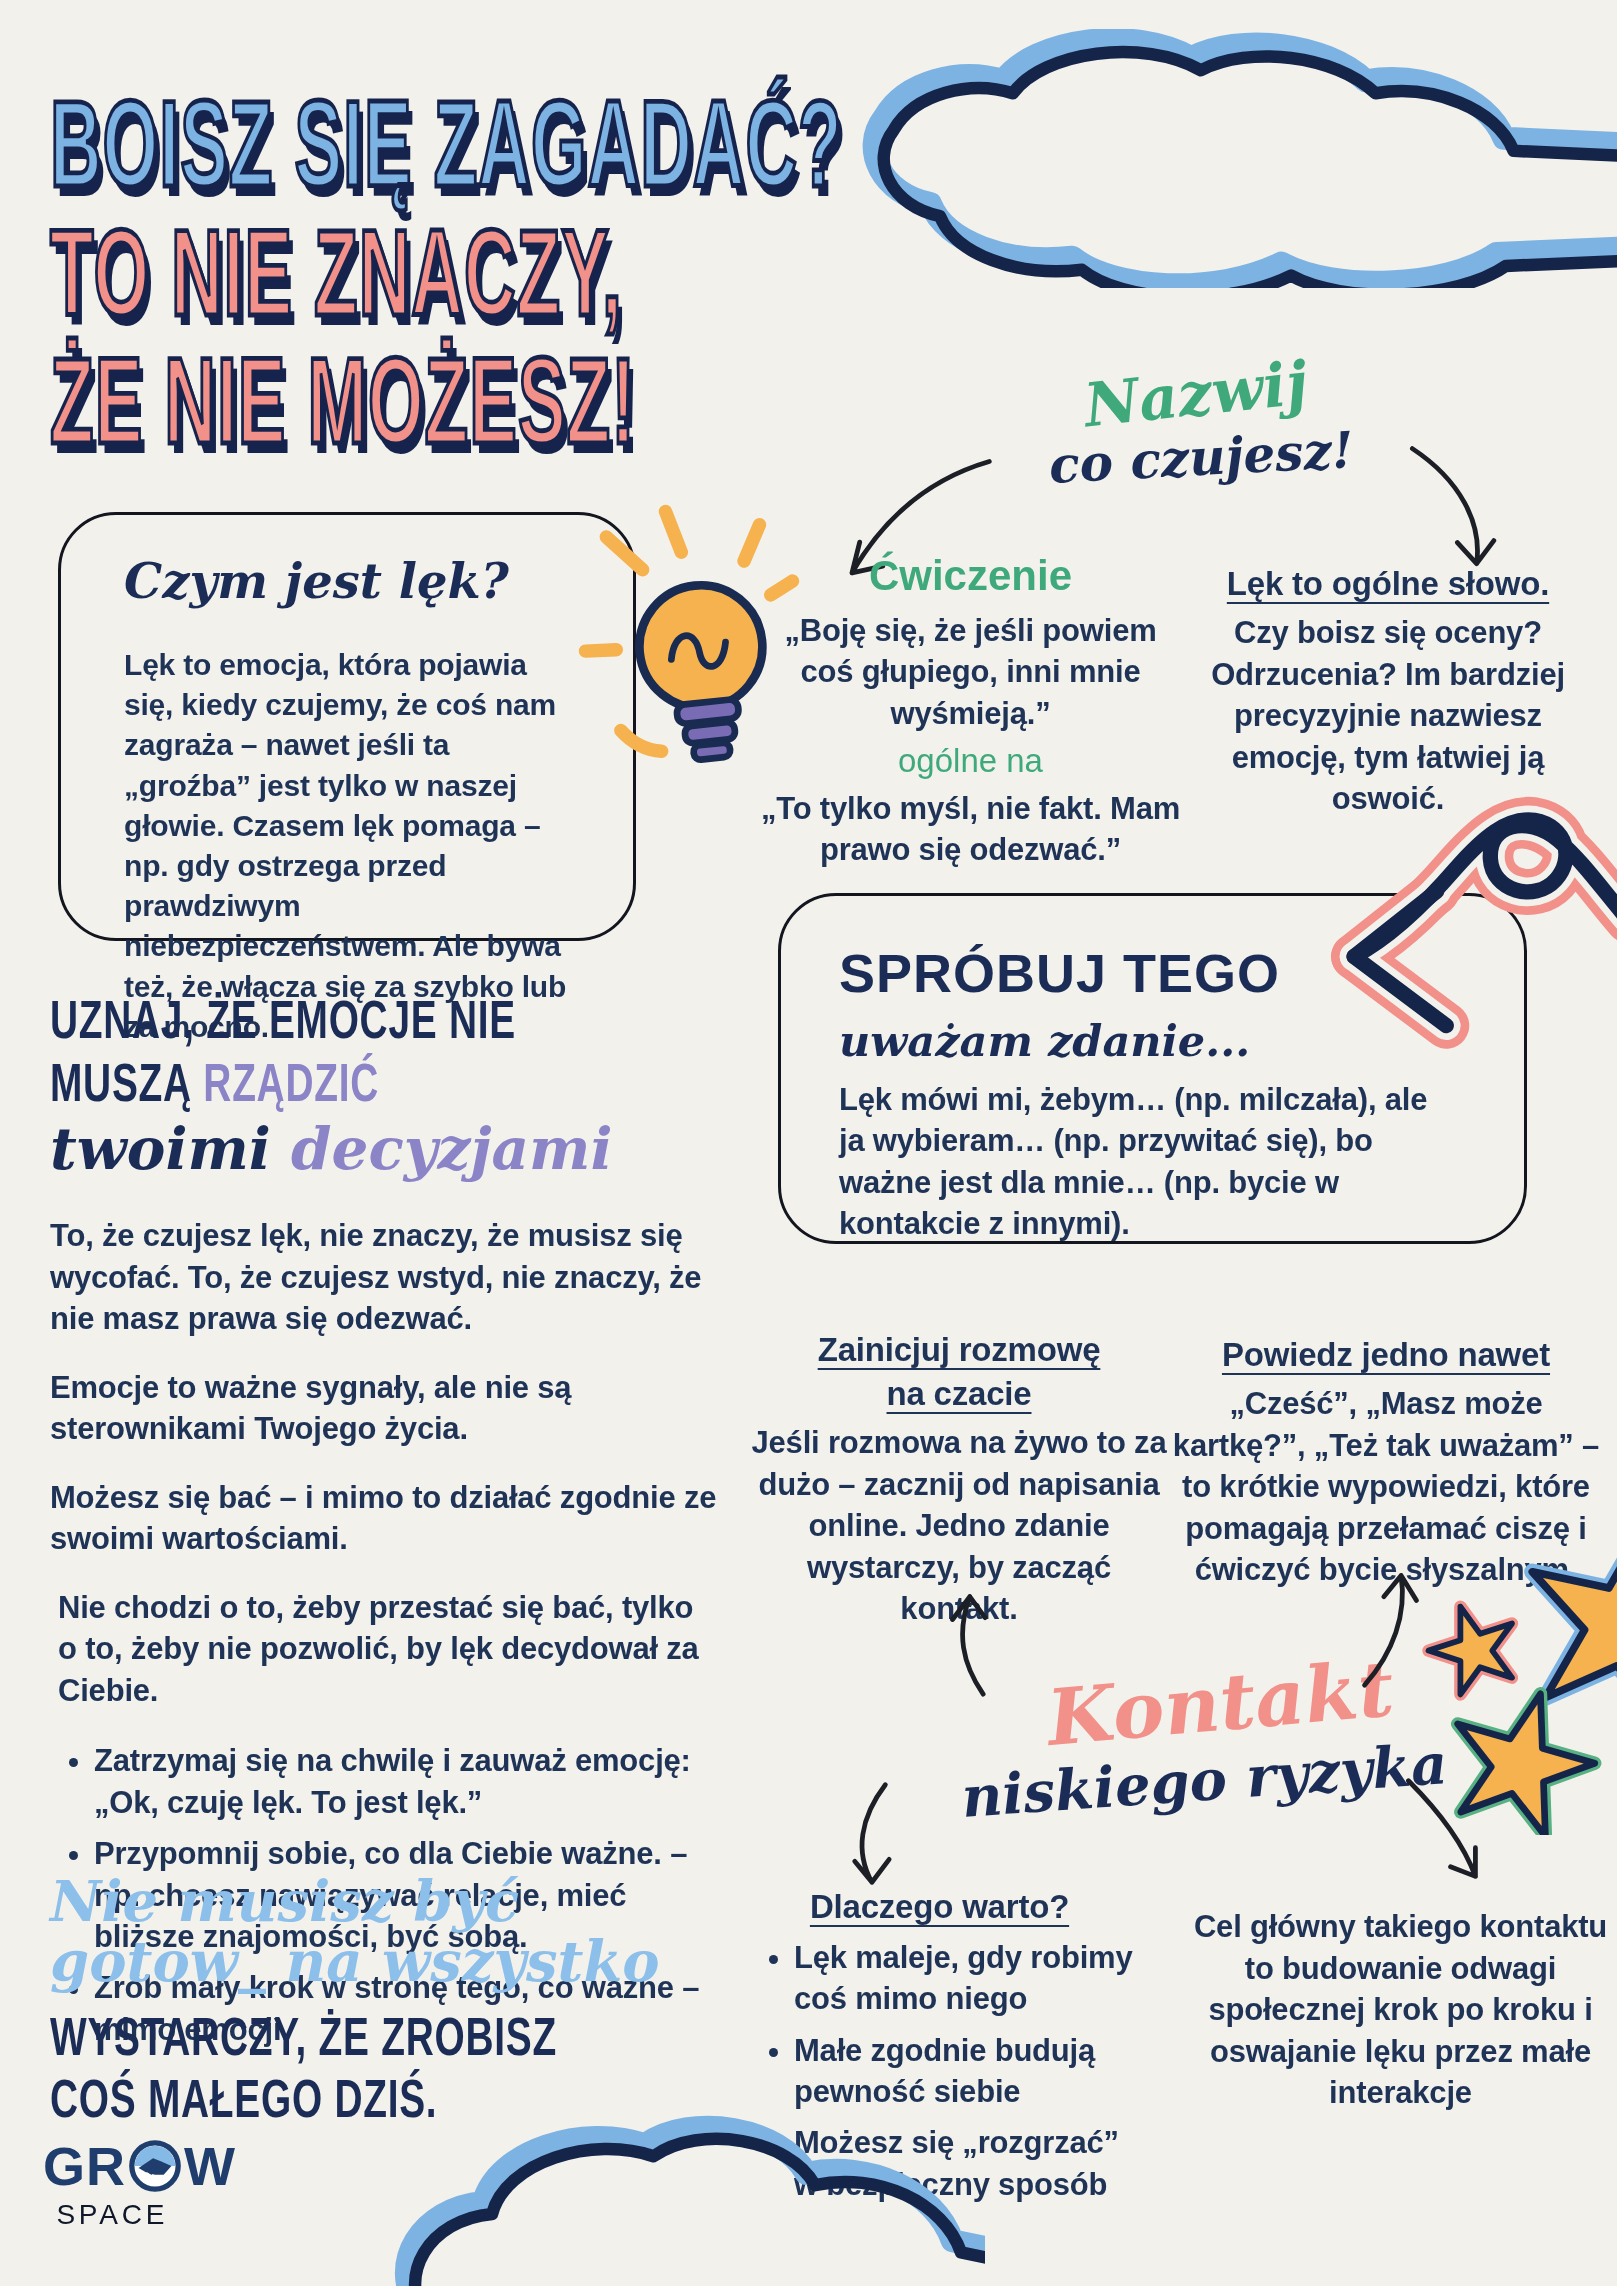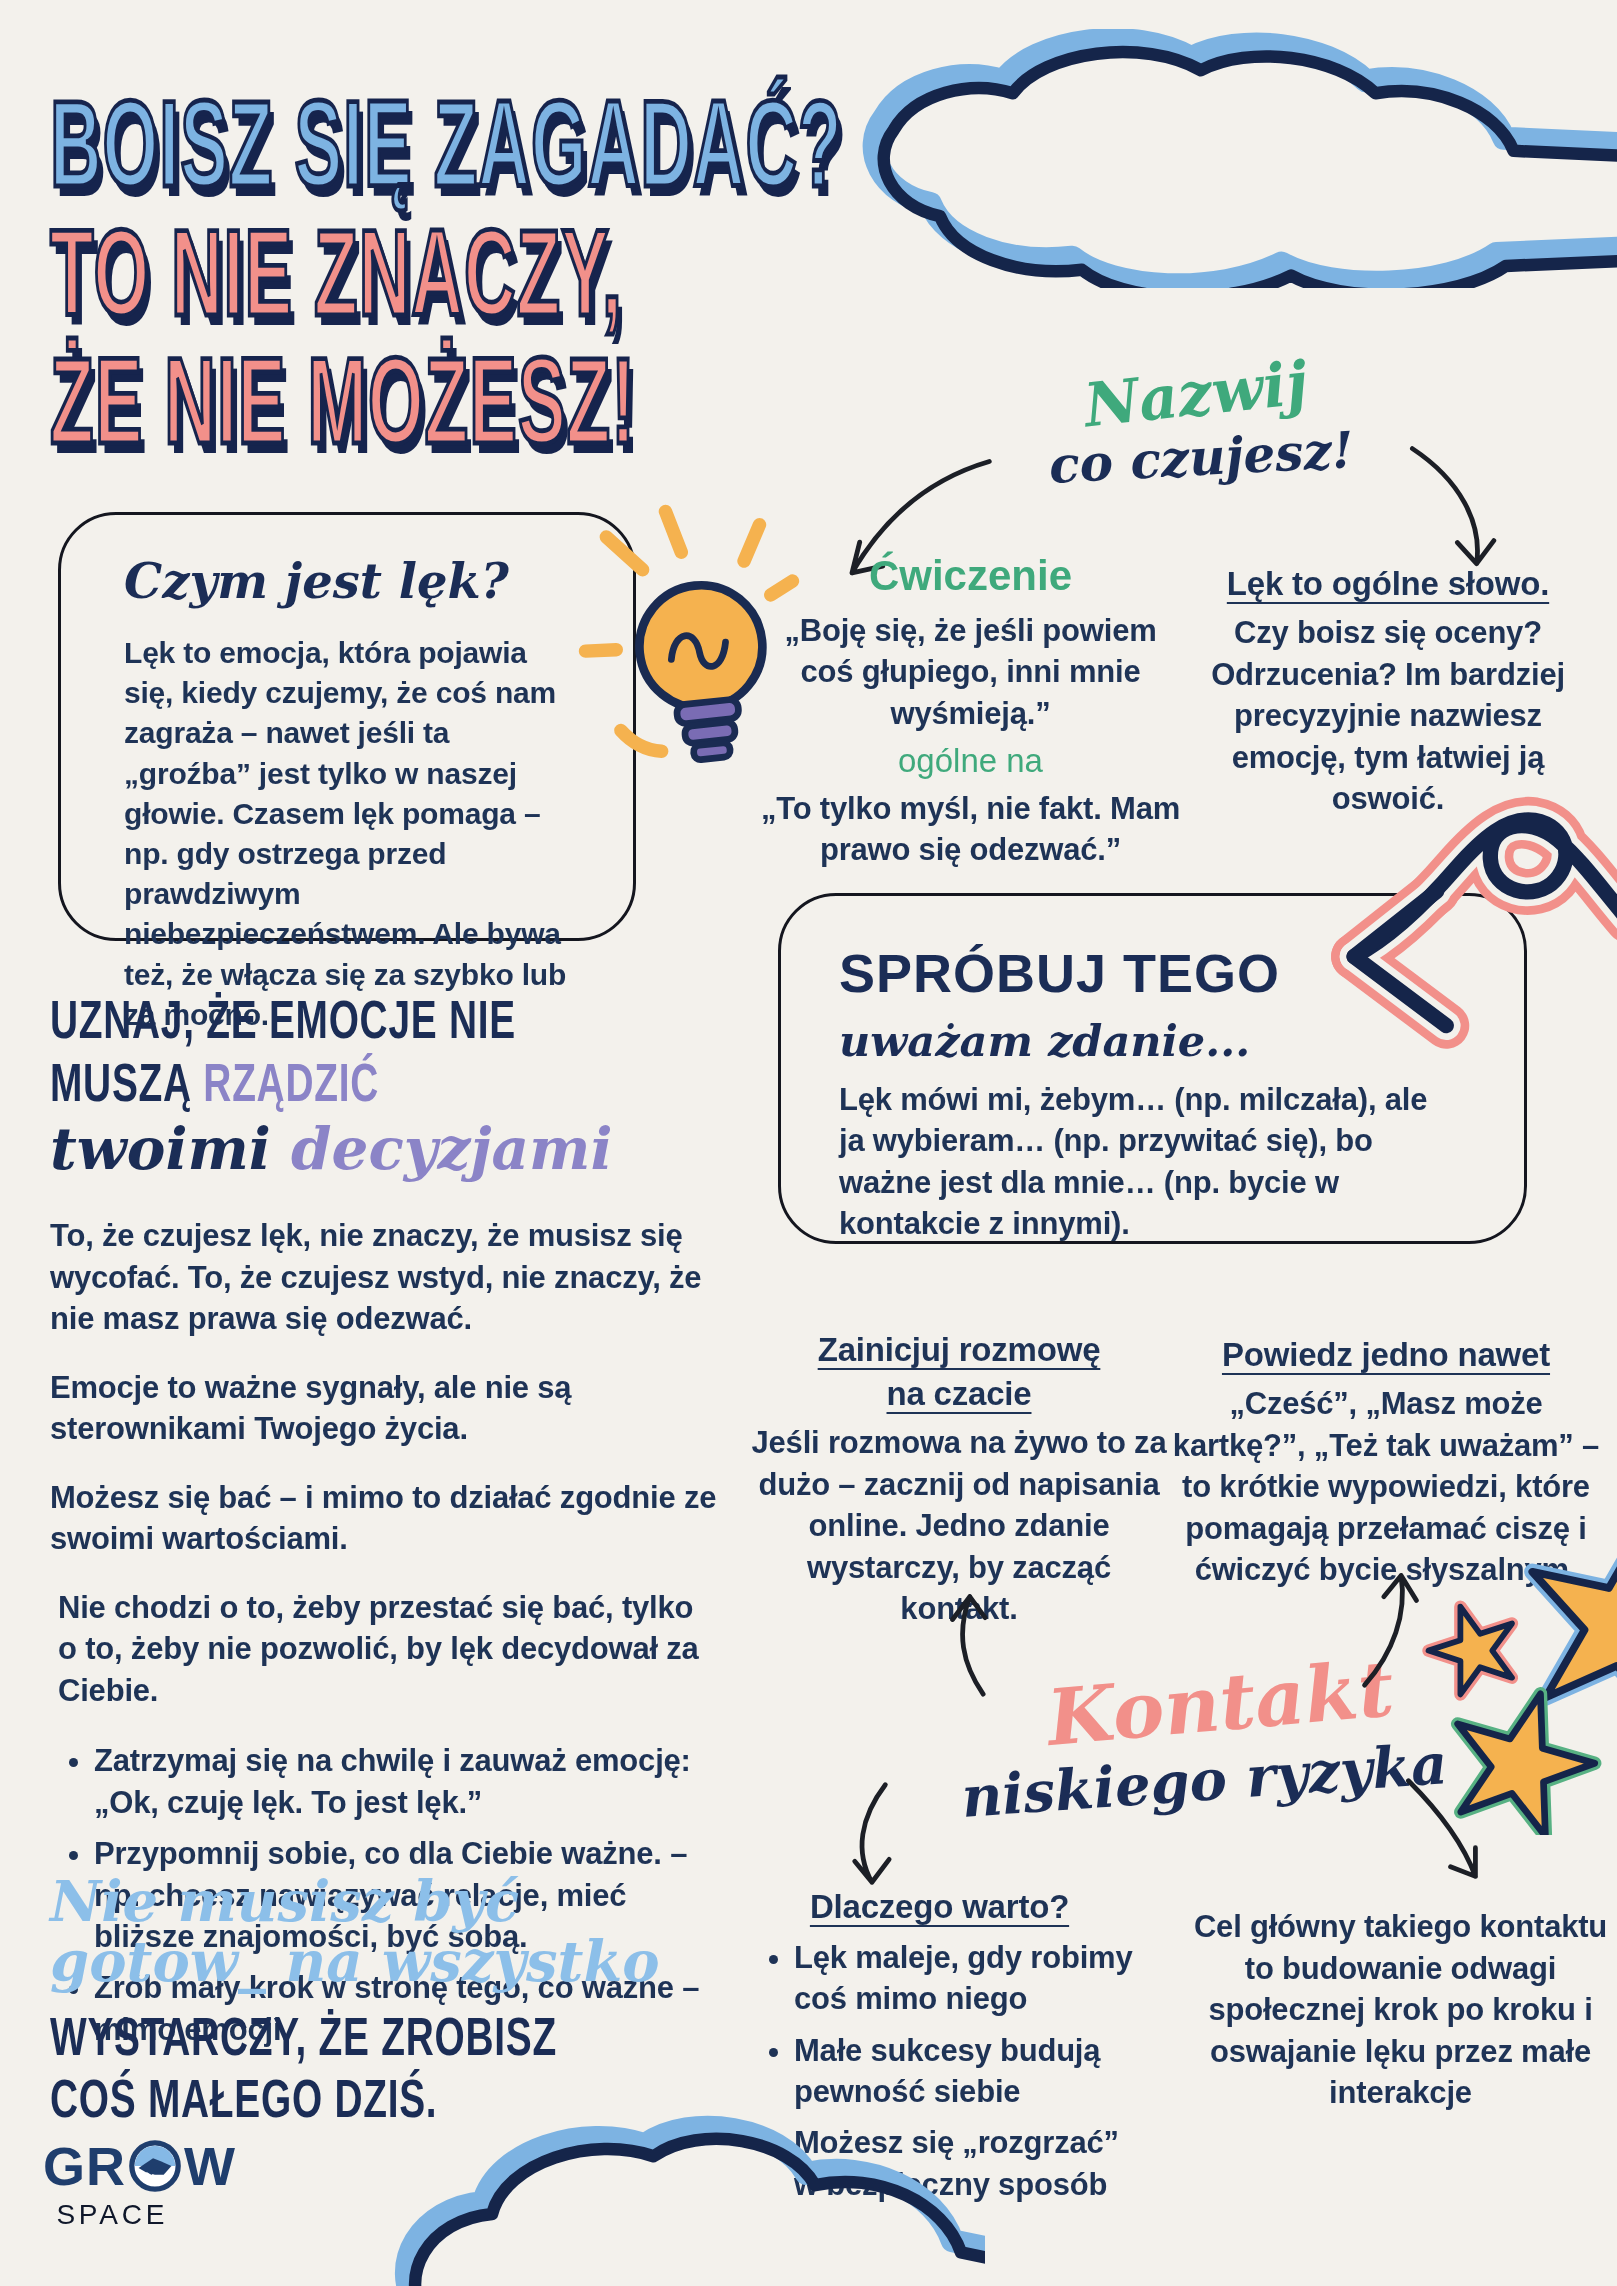--- a/index.html
+++ b/index.html
@@ -55,21 +55,21 @@
 
   <svg class="abs" style="left:821px;top:450px;" width="183" height="144" viewBox="0 0 190 150">
     <path d="M 175,12 C 120,28 70,62 32,128 M 32,128 L 40,96 M 32,128 L 64,121" fill="none" stroke="#1c1f26" stroke-width="5" stroke-linecap="round" stroke-linejoin="round"></path>
   </svg>
   <svg class="abs" style="left:1398px;top:437px;" width="115" height="144" viewBox="0 0 120 150">
     <path d="M 15,12 C 65,45 88,90 82,132 M 82,132 L 62,110 M 82,132 L 100,108" fill="none" stroke="#1c1f26" stroke-width="5" stroke-linecap="round" stroke-linejoin="round"></path>
   </svg>
 
   <div class="abs box" style="left:58px;top:512px;width:578px;height:429px;border-width:3.4px;">
     <div style="padding:38px 48px 0 63px;">
-      <div class="script" style="font-size:48px;color:#1b2d56;margin-bottom:24px;">Czym jest lęk?</div>
+      <div class="script" style="font-size:48px;color:#1b2d56;margin-bottom:36px;">Czym jest lęk?</div>
       <div class="body-txt" style="width:459px;font-size:30px;">Lęk to emocja, która pojawia się, kiedy czujemy, że coś nam zagraża – nawet jeśli ta „groźba” jest tylko w naszej głowie. Czasem lęk pomaga – np. gdy ostrzega przed prawdziwym niebezpieczeństwem. Ale bywa też, że włącza się za szybko lub za mocno.</div>
     </div>
   </div>
 
   <svg class="abs" style="left:557px;top:495px;" width="269" height="288" viewBox="0 0 280 300">
     <g transform="rotate(-6 150 160)">
       <g stroke="#f5b24f" stroke-width="14" stroke-linecap="round" fill="none">
         <line x1="64" y1="34" x2="98" y2="72"></line>
         <line x1="128" y1="14" x2="140" y2="58"></line>
         <line x1="224" y1="38" x2="204" y2="74"></line>
@@ -172,21 +172,21 @@
     <path d="M 44,6 C 18,40 12,76 30,108 M 30,108 L 12,86 M 30,108 L 48,84" fill="none" stroke="#1c1f26" stroke-width="5" stroke-linecap="round" stroke-linejoin="round"></path>
   </svg>
   <svg class="abs" style="left:1395px;top:1775px;" width="91" height="110" viewBox="0 0 95 115">
     <path d="M 14,6 C 44,36 70,68 84,106 M 84,106 L 58,96 M 84,106 L 84,76" fill="none" stroke="#1c1f26" stroke-width="5" stroke-linecap="round" stroke-linejoin="round"></path>
   </svg>
 
   <div class="abs" style="left:738px;top:1885px;width:403px;">
     <div class="body-txt ul center" style="font-size:33px;margin-bottom:3.8px;">Dlaczego warto?</div>
     <ul class="blist body-txt" style="margin-top:7.7px;padding-left:56px;">
       <li>Lęk maleje,  gdy robimy coś mimo niego</li>
-      <li>Małe sukcesy budują pewność siebie</li>
+      <li>Małe zgodnie budują pewność siebie</li>
       <li>Możesz się „rozgrzać” w bezpieczny sposób</li>
     </ul>
   </div>
 
   <div class="abs center body-txt" style="left:1189px;top:1906px;width:423px;">Cel główny takiego kontaktu to budowanie odwagi społecznej krok po kroku i oswajanie lęku przez małe interakcje</div>
 
   <svg class="abs" style="left:1412px;top:1518px;" width="206" height="317" viewBox="0 0 214 330">
     <g transform="translate(222,112) rotate(12)">
       <path d="M0,-112 L25.1,-34.6 L106.5,-34.6 L40.7,13.2 L65.8,90.6 L0,42.8 L-65.8,90.6 L-40.7,13.2 L-106.5,-34.6 L-25.1,-34.6 Z" fill="none" stroke="#7db3e2" stroke-width="17" stroke-linejoin="round"></path>
       <path d="M0,-112 L25.1,-34.6 L106.5,-34.6 L40.7,13.2 L65.8,90.6 L0,42.8 L-65.8,90.6 L-40.7,13.2 L-106.5,-34.6 L-25.1,-34.6 Z" fill="#f5b24f" stroke="#15254a" stroke-width="8" stroke-linejoin="round"></path>

